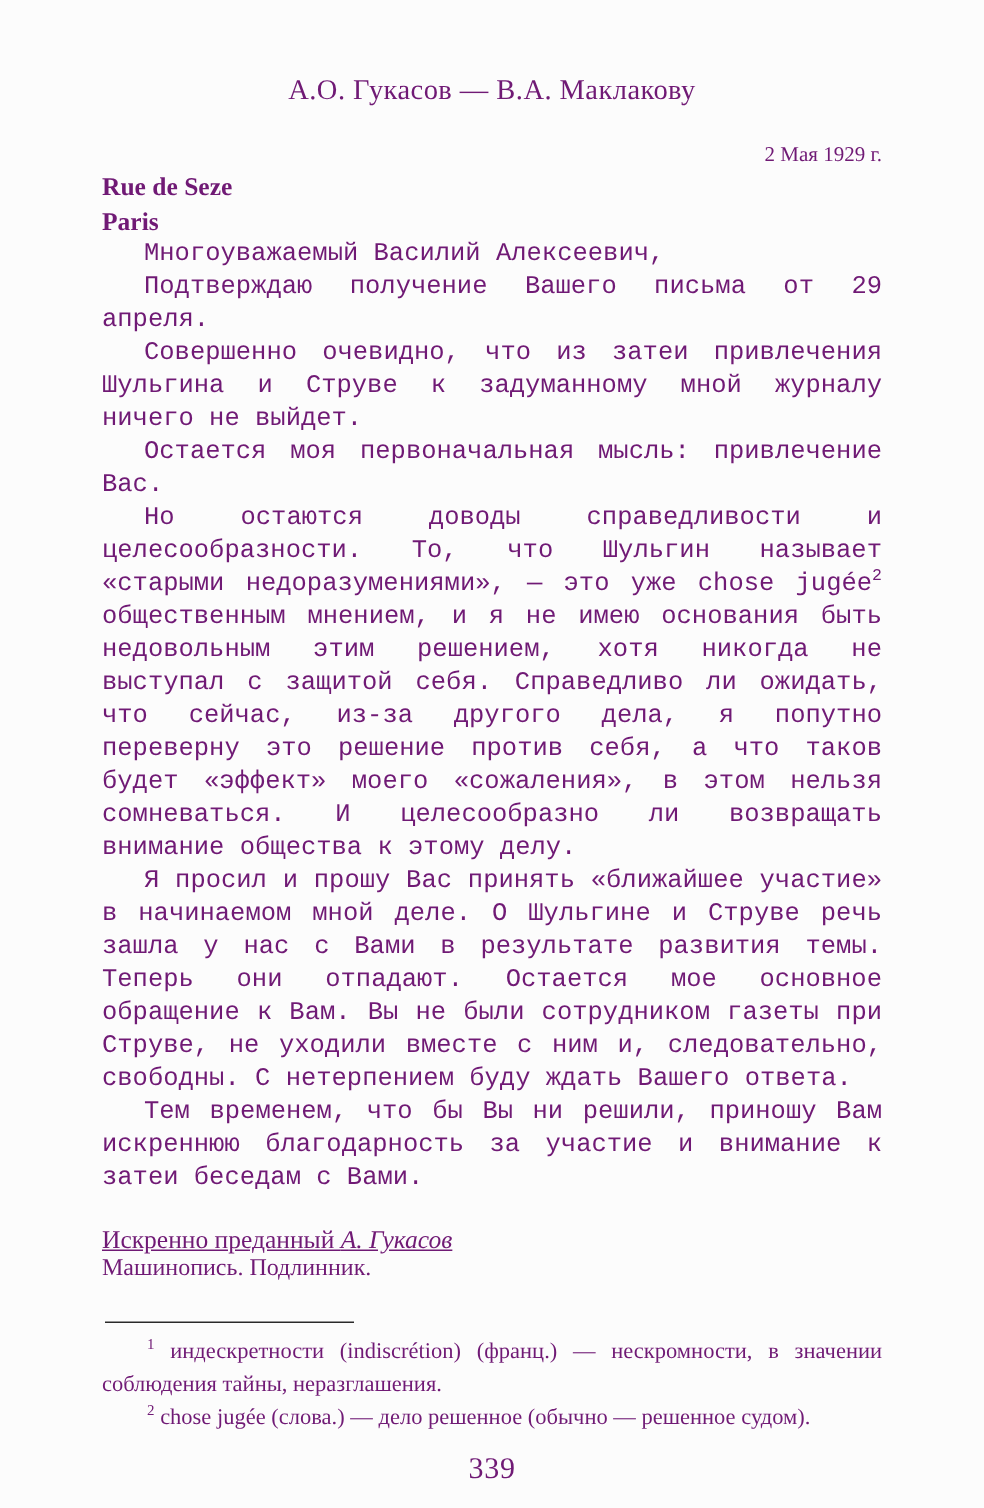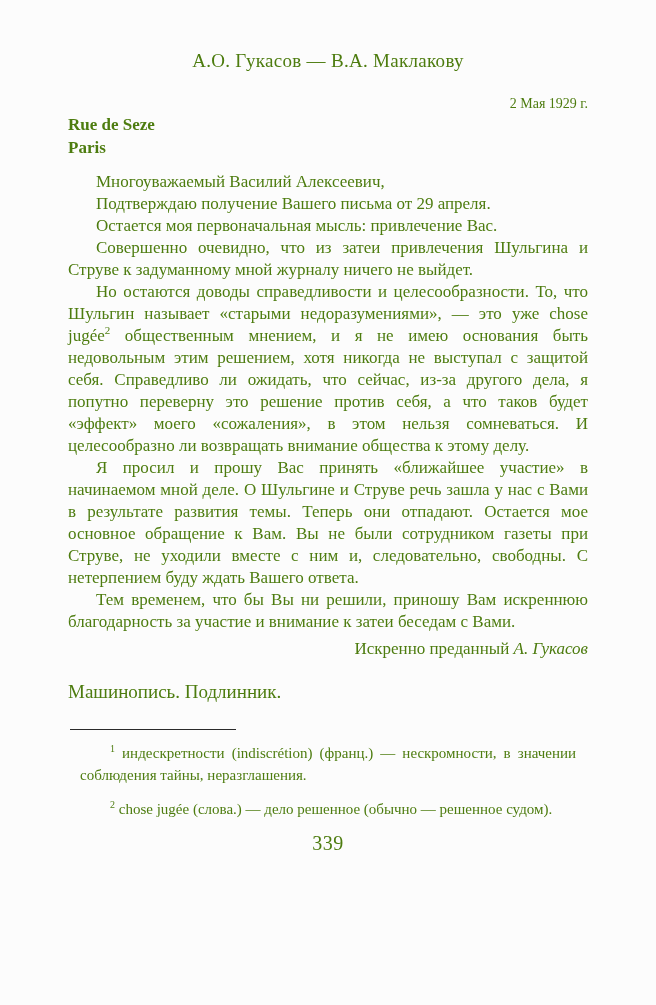--- a/index.html
+++ b/index.html
@@ -5,21 +5,21 @@
   html, body {
     margin: 0;
     padding: 0;
     background: #fcfcfc;
   }
   .page {
     position: relative;
     width: 642px;
     height: 1005px;
     background: #fcfcfc;
-    color: #4d7c0f;
+    color: #701a75;
     font-family: "Liberation Serif", "DejaVu Serif", serif;
     overflow: hidden;
     box-sizing: border-box;
   }
   .content {
     margin: 0 68px;
     width: 520px;
   }
   .title {
     margin-top: 50px;
@@ -32,66 +32,65 @@
     text-align: right;
     font-size: 14px;
   }
   .address {
     margin-top: 1px;
     font-size: 17px;
     line-height: 23px;
     font-weight: bold;
   }
   .body-text {
-    margin-top: 12px;
     font-size: 17px;
     line-height: 22px;
     text-align: justify;
     hyphens: auto;
+    font-family: Liberation Mono, monospace;
     -webkit-hyphens: auto;
   }
   .body-text p {
     margin: 0;
     text-indent: 28px;
   }
   sup.note-ref {
     font-size: 11px;
     line-height: 0;
   }
   .u {
     text-decoration: underline;
     text-underline-offset: 3px;
   }
   .signature {
-    margin-top: 6px;
-    text-align: right;
+    margin-top: 20px;
     font-size: 17px;
+    text-decoration: underline;
   }
   .signature .sig-name {
     font-style: italic;
   }
   .provenance {
-    margin-top: 22px;
-    font-size: 19px;
+    font-size: 16px;
   }
   .footnote-divider {
     margin-top: 26px;
     margin-left: 2px;
     width: 166px;
     border: none;
     border-top: 1.5px solid #2a2a2a;
   }
   .footnotes {
     margin-top: 8px;
     font-size: 15px;
     line-height: 22px;
     text-align: justify;
   }
   .footnotes p {
-    margin: 12px;
+    margin: 0;
     text-indent: 30px;
   }
   .footnotes sup {
     font-size: 10px;
     line-height: 0;
   }
   .page-number {
     margin-top: 12px;
     text-align: center;
     font-size: 20px;
@@ -109,22 +108,22 @@
     <div class="date-line">2 Мая 1929 г.</div>
 
     <div class="address">
       <div>Rue de Seze</div>
       <div>Paris</div>
     </div>
 
     <div class="body-text">
       <p>Многоуважаемый Василий Алексеевич,</p>
       <p>Подтверждаю получение Вашего письма от 29 апреля.</p>
+      <p>Совершенно очевидно, что из затеи привлечения Шульгина и Струве к задуманному мной журналу ничего не выйдет.</p>
       <p>Остается моя первоначальная мысль: привлечение Вас.</p>
-      <p>Совершенно очевидно, что из затеи привлечения Шульгина и Струве к задуманному мной журналу ничего не выйдет.</p>
       <p><span>Но остаются доводы справедливости и целесообразности. То, что Шульгин называет «старыми недоразумениями», — это уже chose jugée</span><sup class="note-ref">2</sup><span> общественным мнением, и я не имею основания быть недовольным этим решением, хотя никогда не выступал с защитой себя. Справедливо ли ожидать, что сейчас, из-за другого дела, я попутно переверну это решение против себя, а что таков будет «эффект» моего «сожаления», в этом нельзя сомневаться. И целесообразно ли возвращать внимание общества к этому делу.</span></p>
       <p>Я просил и прошу Вас принять «ближайшее участие» в начинаемом мной деле. О Шульгине и Струве речь зашла у нас с Вами в результате развития темы. Теперь они отпадают. Остается мое основное обращение к Вам. Вы не были сотрудником газеты при Струве, не уходили вместе с ним и, следовательно, свободны. С нетерпением буду ждать Вашего ответа.</p>
       <p>Тем временем, что бы Вы ни решили, приношу Вам искреннюю благодарность за участие и внимание к затеи беседам с Вами.</p>
     </div>
 
     <div class="signature">
       <span>Искренно преданный </span><span class="sig-name">А. Гукасов</span>
     </div>
 
     <div class="provenance">Машинопись. Подлинник.</div>

